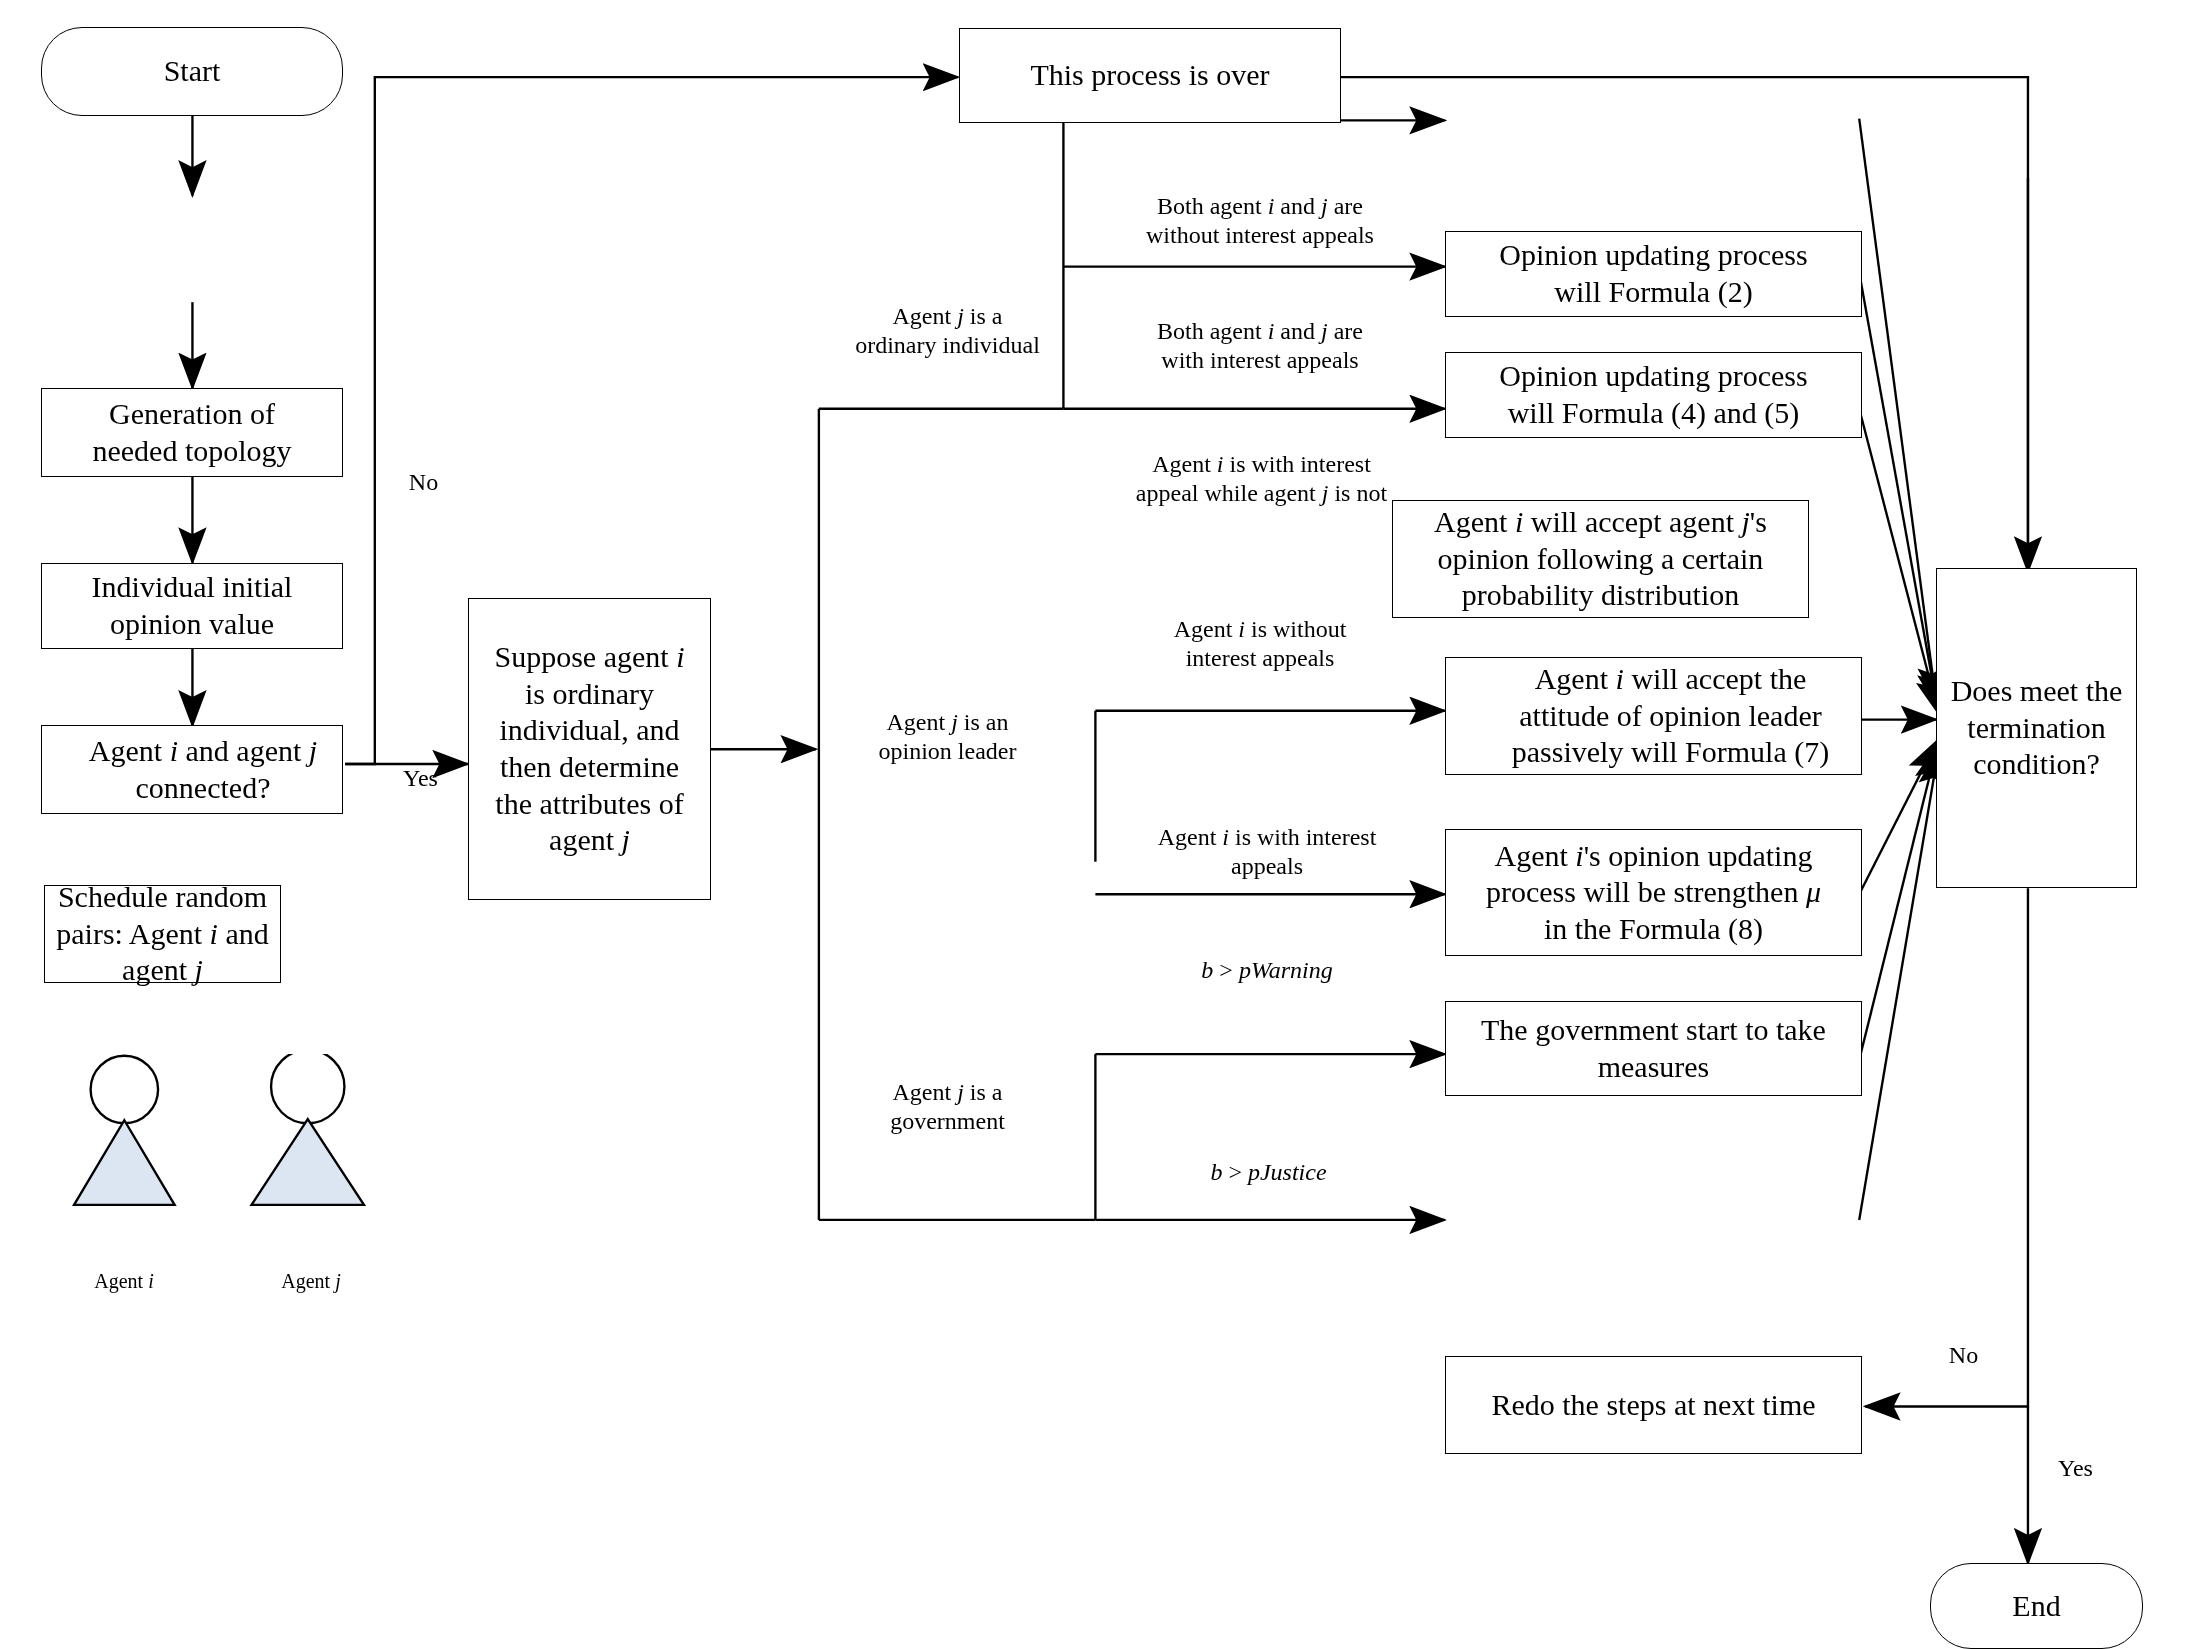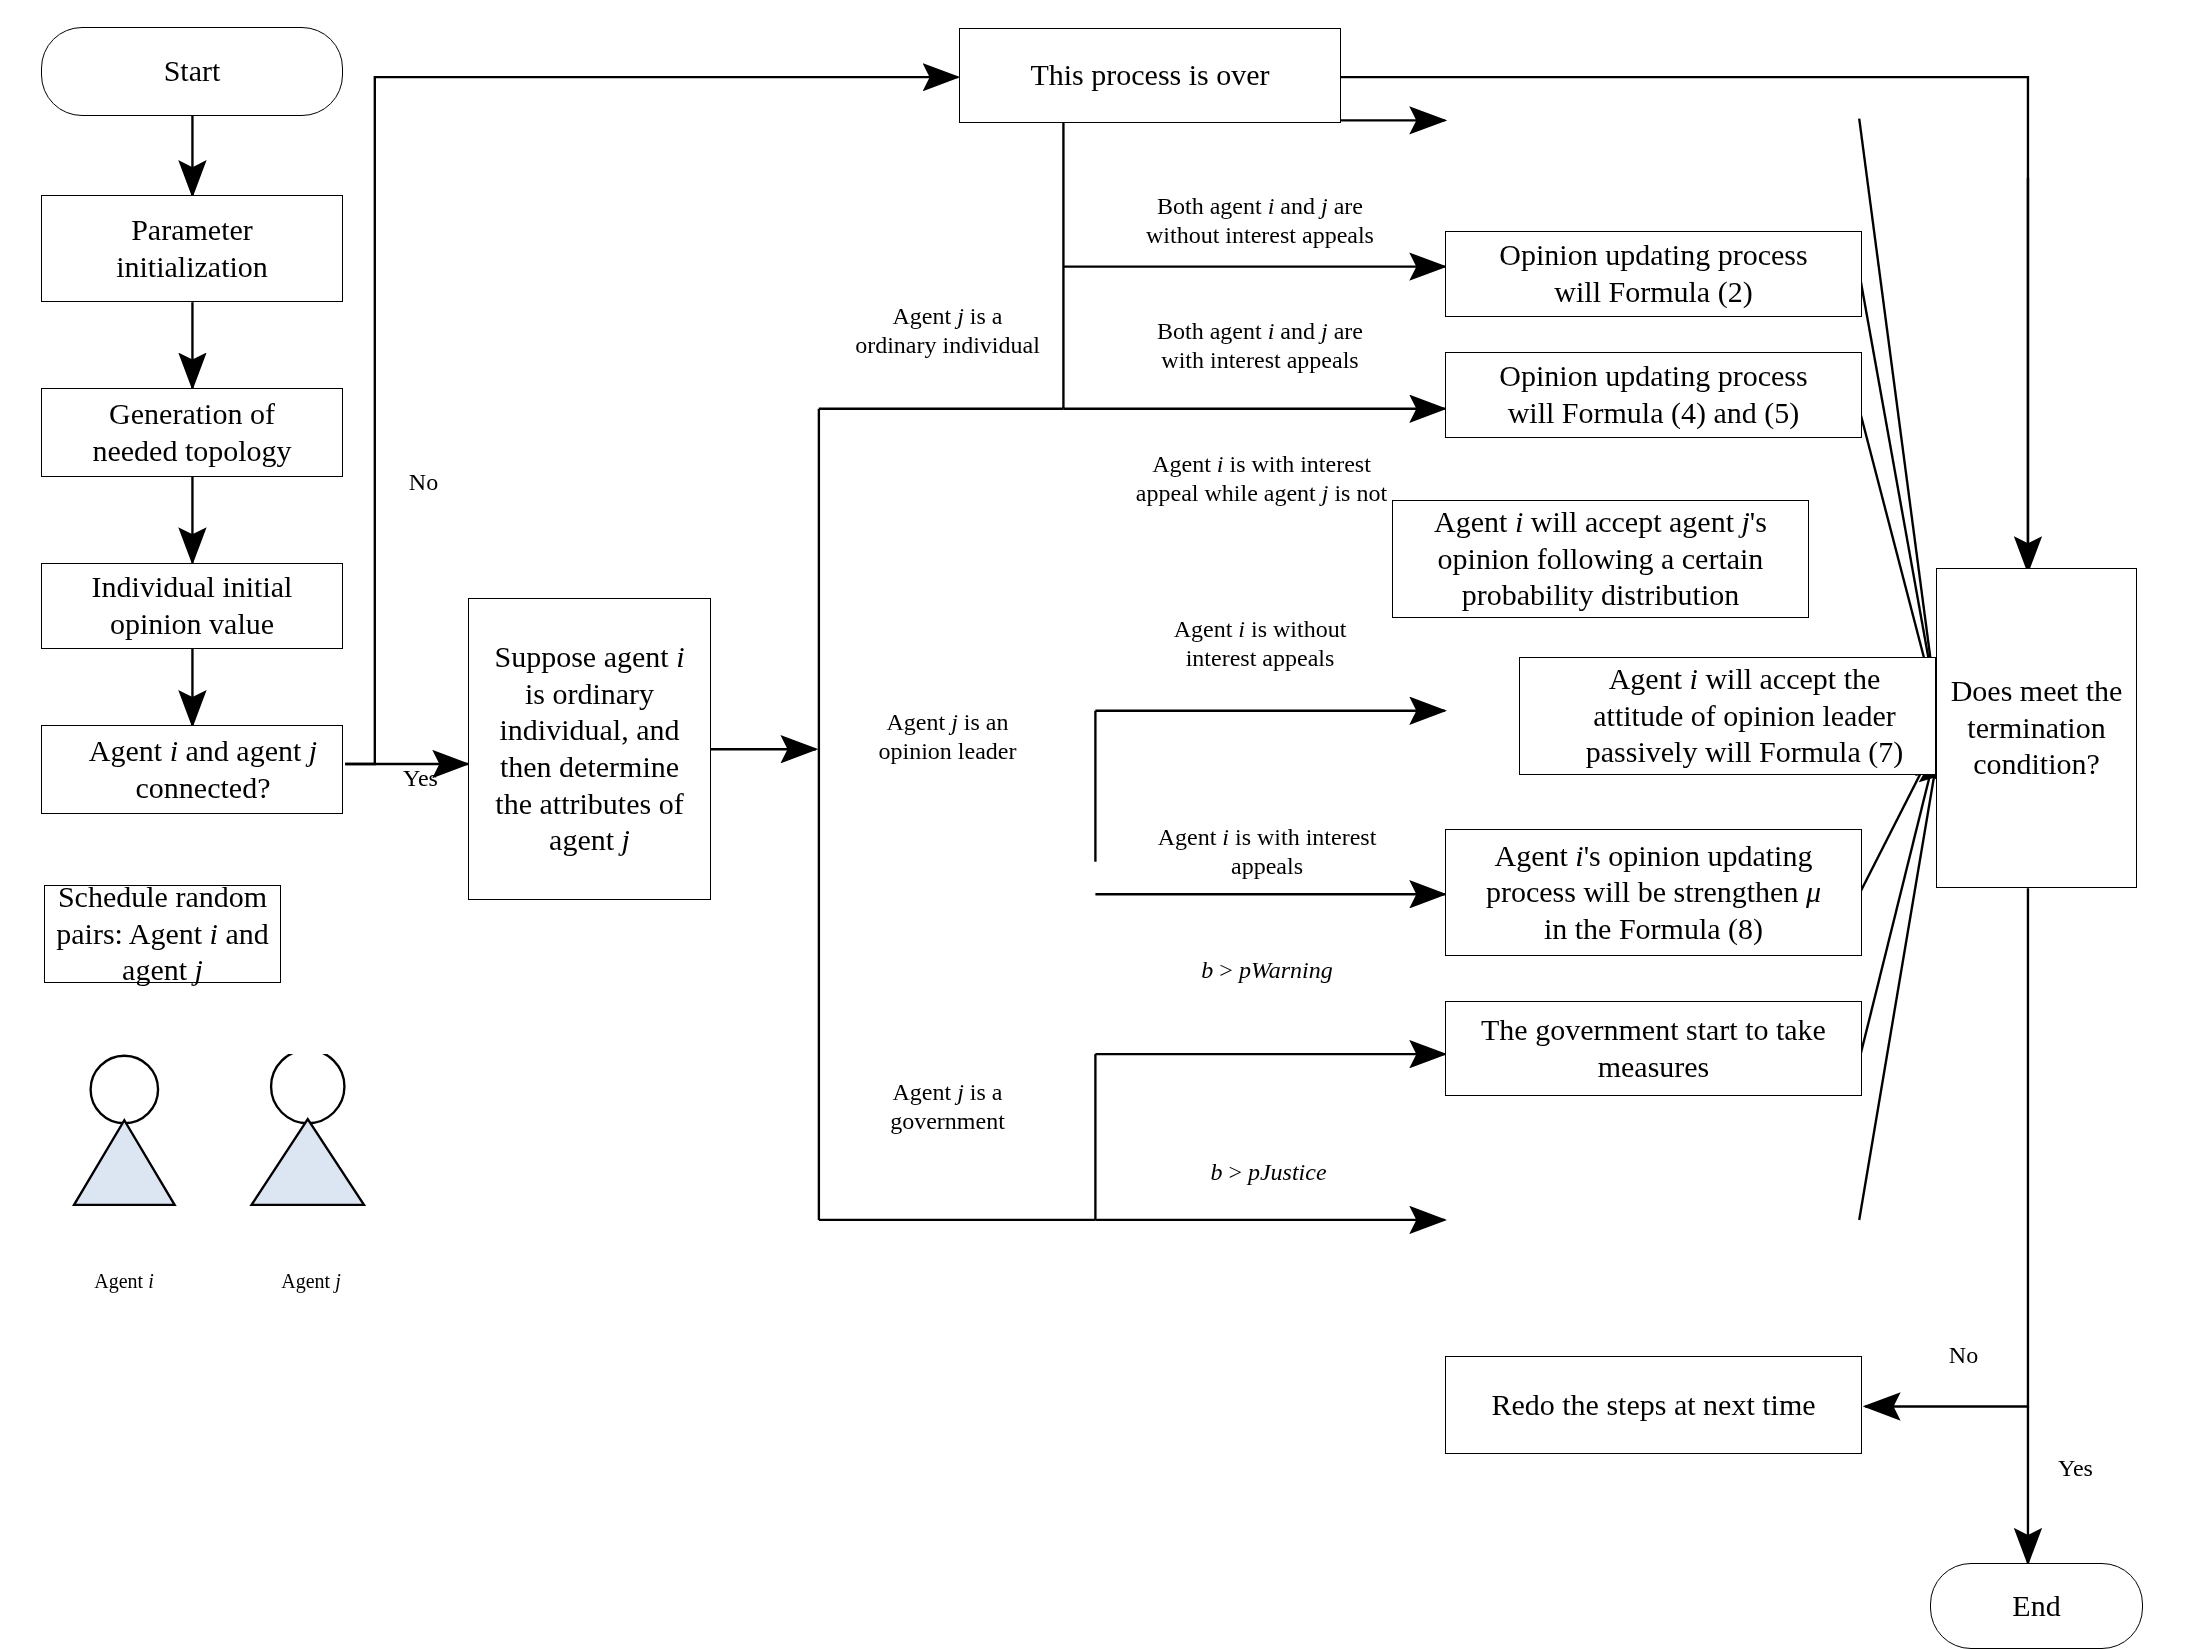--- a/index.html
+++ b/index.html
@@ -84,24 +84,20 @@
       <path d="M3140,2060 L3274,1266"></path>
 
       <path d="M3425,1500 L3425,2375 L3150,2375"></path>
 
       <path d="M3425,2375 L3425,2640"></path>
     </g>
   </svg>
 
   <div class="node term" style="left:41px;top:27px;width:302px;height:89px;">Start</div>
 
-  <div class="node" style="left:41px;top:195px;width:302px;height:107px;">
-    <span style="white-space:pre-line">Parameter
-initialization</span>
-  </div>
 
   <div class="node" style="left:41px;top:388px;width:302px;height:89px;">
     <span style="white-space:pre-line">Generation of
 needed topology</span>
   </div>
 
   <div class="node" style="left:41px;top:563px;width:302px;height:86px;">
     <span style="white-space:pre-line">Individual initial
 opinion value</span>
   </div>
@@ -139,21 +135,21 @@
     <span style="white-space:pre-line">Opinion updating process
 will Formula (4) and (5)</span>
   </div>
 
   <div class="node" style="left:1392px;top:500px;width:417px;height:118px;align-items:center;">
     <span style="white-space:pre-line">Agent <i>i</i> will accept agent <i>j</i>'s
 opinion following a certain
 probability distribution</span>
   </div>
 
-  <div class="node" style="left:1519px;top:657px;width:417px;height:118px;padding-left:40px;">
+  <div class="node" style="left:1445px;top:657px;width:417px;height:118px;padding-left:40px;">
     <span style="white-space:pre-line">Agent <i>i</i> will accept the
 attitude of opinion leader
 passively will Formula (7)</span>
   </div>
 
   <div class="node" style="left:1445px;top:829px;width:417px;height:127px;">
     <span style="white-space:pre-line">Agent <i>i</i>'s opinion updating
 process will be strengthen  <i>μ</i>
 in the Formula (8)</span>
   </div>

